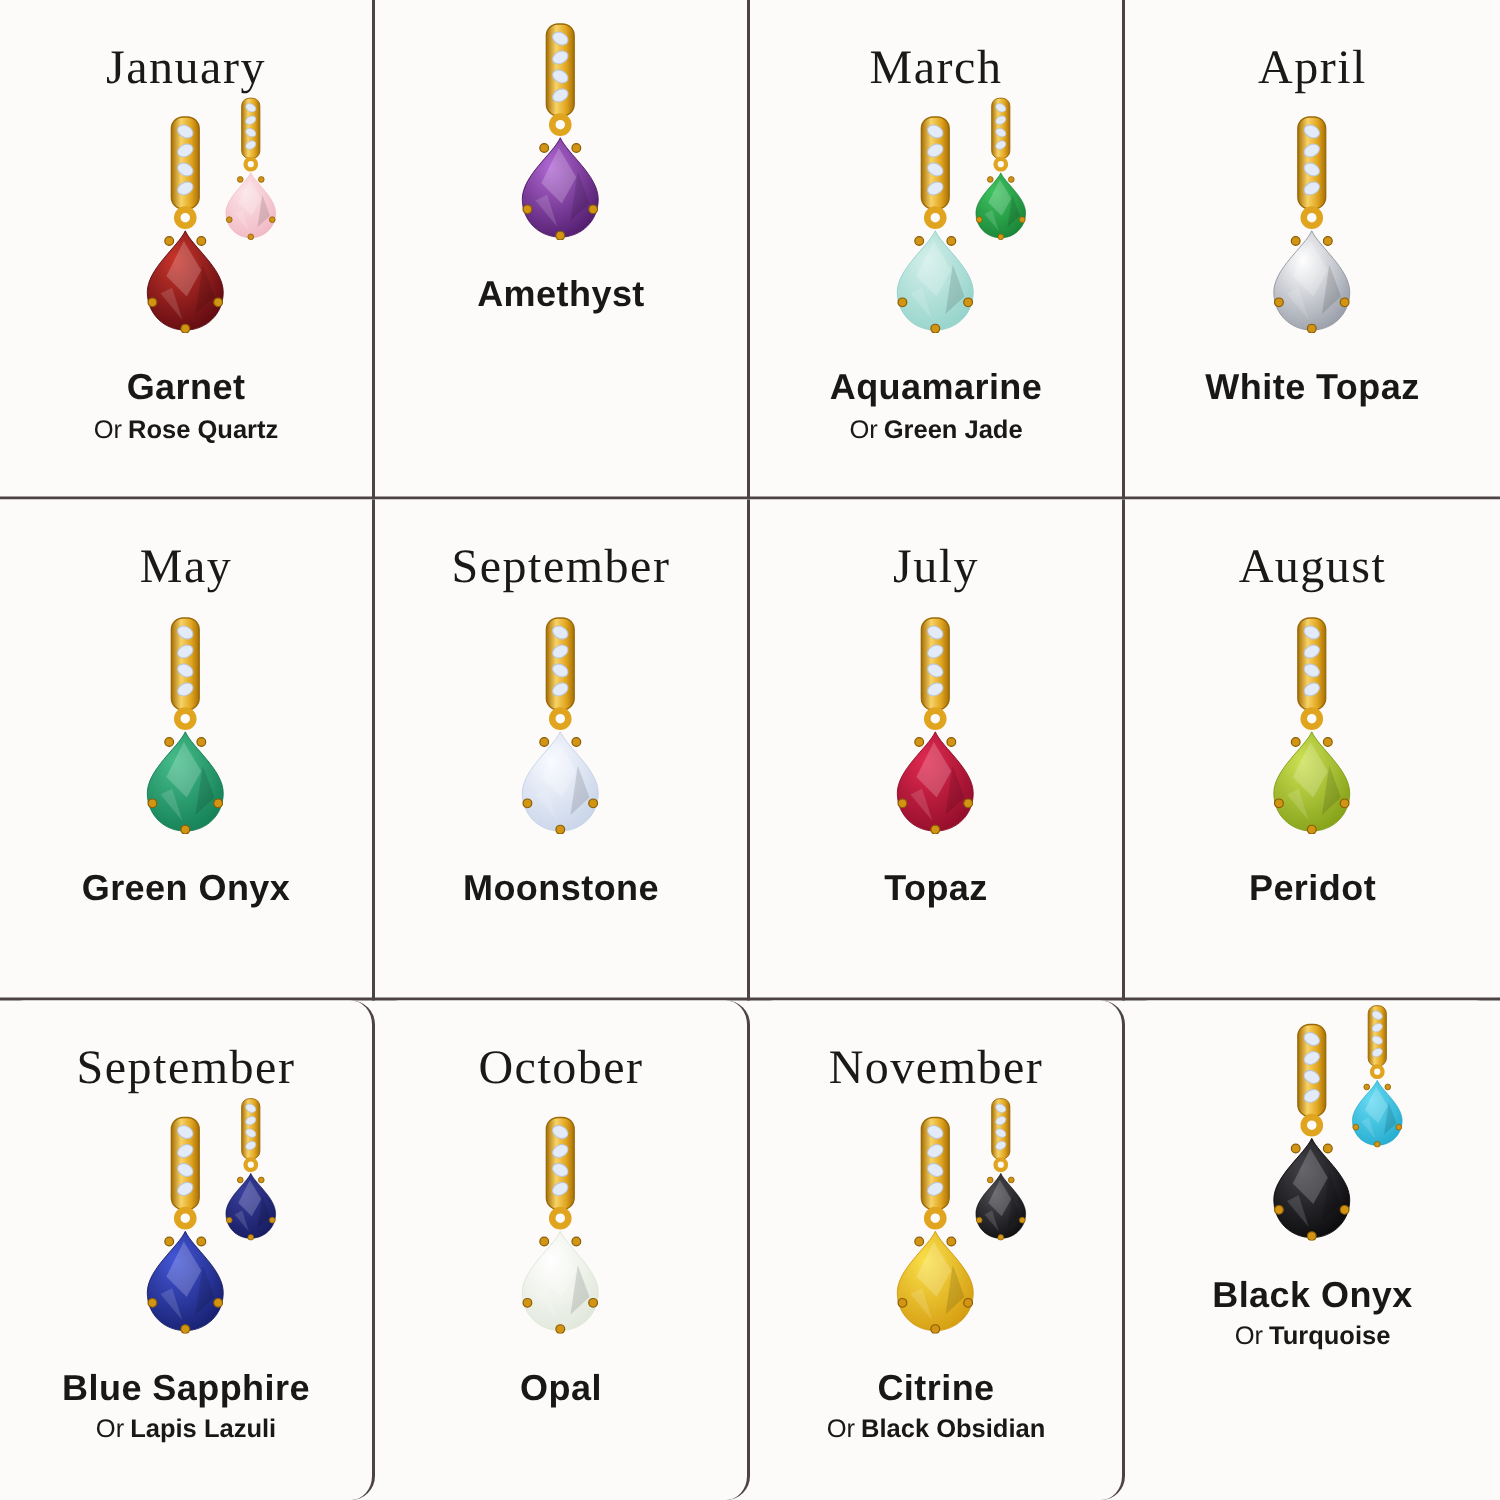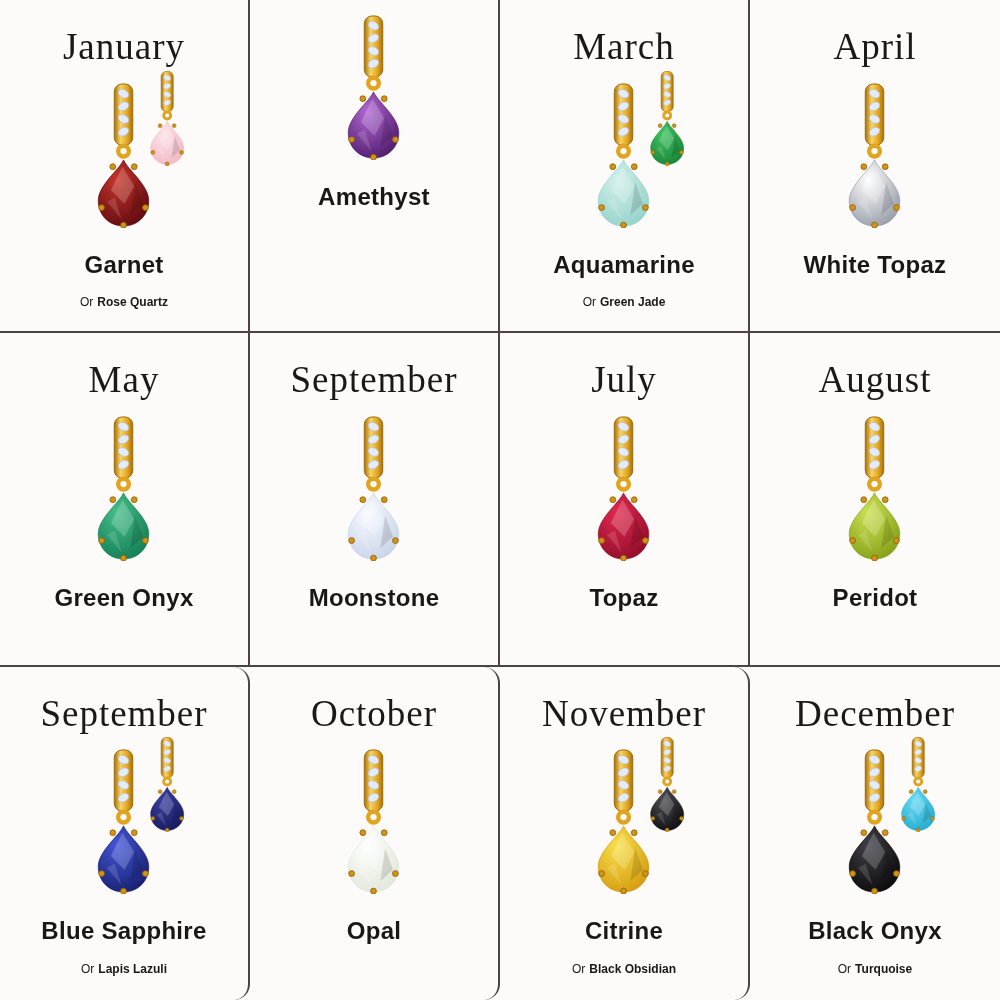--- a/index.html
+++ b/index.html
@@ -22,21 +22,21 @@
     border-bottom:2px solid #4d4345;
     display:flex;flex-direction:column;align-items:center;
     box-sizing:border-box;
     background:#fdfbfa;
   }
   .cell:nth-child(4n){border-right:none;}
   .cell:nth-child(n+9){border-bottom:none;border-radius:16px;}
   .month{
     margin-top:27px;
     font-family:"Liberation Serif","DejaVu Serif",serif;
-    font-size:37px;
+    font-size:32px;
     line-height:1.1;
     letter-spacing:1px;
     color:#1b1818;
   }
   .art{
     position:relative;
     width:100%;
     height:160px;
     margin-top:8px;
   }
@@ -46,22 +46,22 @@
   .er svg{display:block;width:100%;height:100%;}
   .gem{
     font-size:24px;
     font-weight:700;
     letter-spacing:0.3px;
     line-height:1.1;
     margin-top:16px;
     text-align:center;
   }
   .alt{
-    font-size:12px;
-    margin-top:17px;
+    font-size:17px;
+    margin-top:4px;
     min-height:22px;
     line-height:1.2;
     text-align:center;
   }
   .alt .alt-or{font-weight:400;}
   .alt .alt-name{font-weight:700;margin-left:4px;}
 </style>
 </head>
 <body>
 
@@ -631,21 +631,20 @@
               <circle cx="48.5" cy="50" r="3" fill="#d29413" stroke="#8a5c04" stroke-width="0.8"></circle>
               <circle cx="26" cy="68" r="3" fill="#d29413" stroke="#8a5c04" stroke-width="0.8"></circle>
   </g>
 </svg>
         </div>
       </div>
     <div class="gem">Citrine</div>
     <div class="alt"><span class="alt-or">Or</span><span class="alt-name">Black Obsidian</span></div>
   </div>
   <div class="cell">
-    <div class="month">December</div>
     <div class="art">
         <div class="er lg">
           <svg viewBox="0 0 80 150" xmlns="http://www.w3.org/2000/svg">
   <defs>
     <linearGradient id="bm11" x1="0" y1="0" x2="1" y2="0">
       <stop offset="0" stop-color="#a97107"></stop>
       <stop offset="0.35" stop-color="#f7d367"></stop>
       <stop offset="0.72" stop-color="#e0a41e"></stop>
       <stop offset="1" stop-color="#a97107"></stop>
     </linearGradient>

